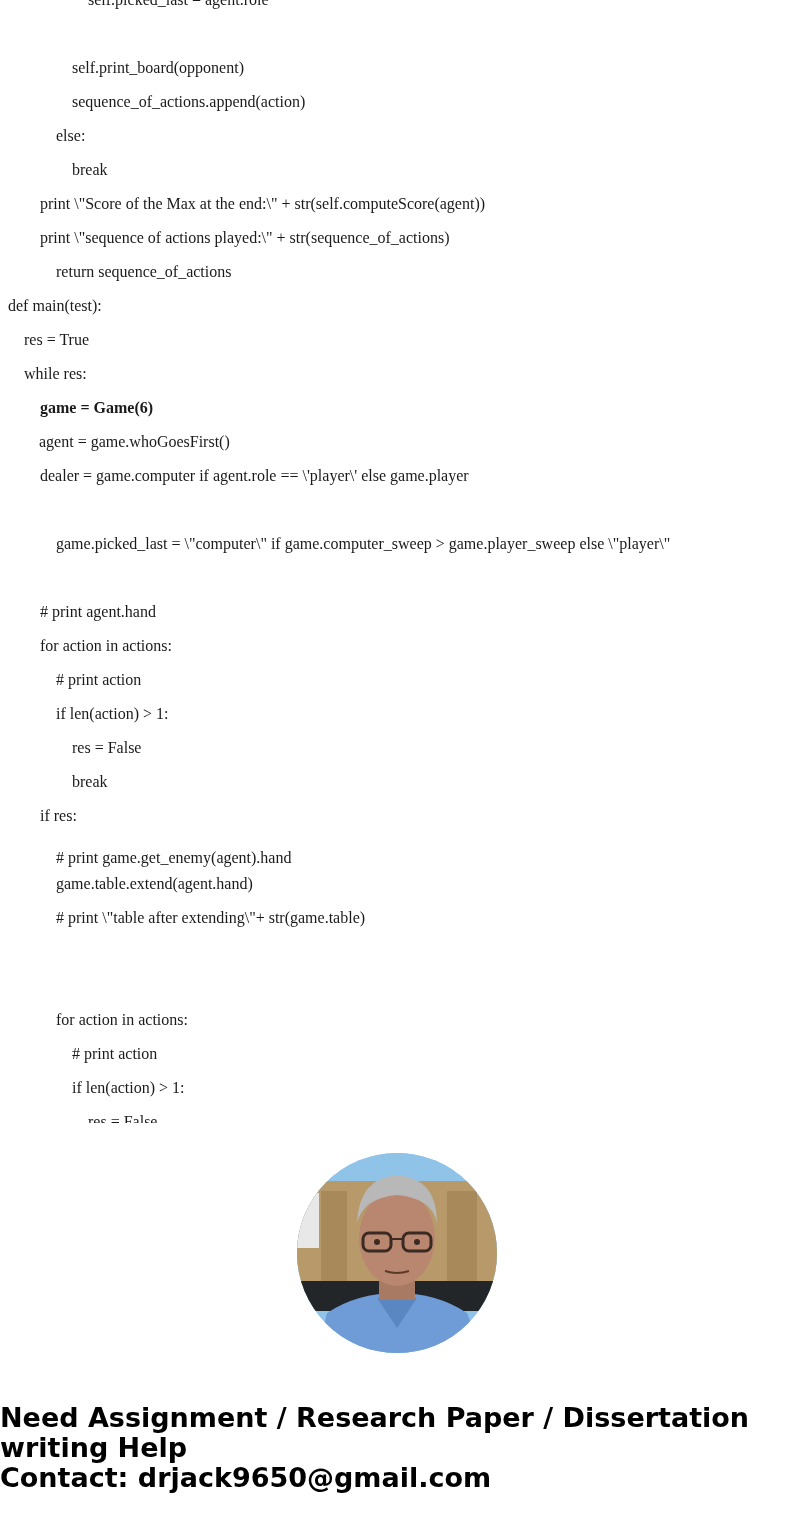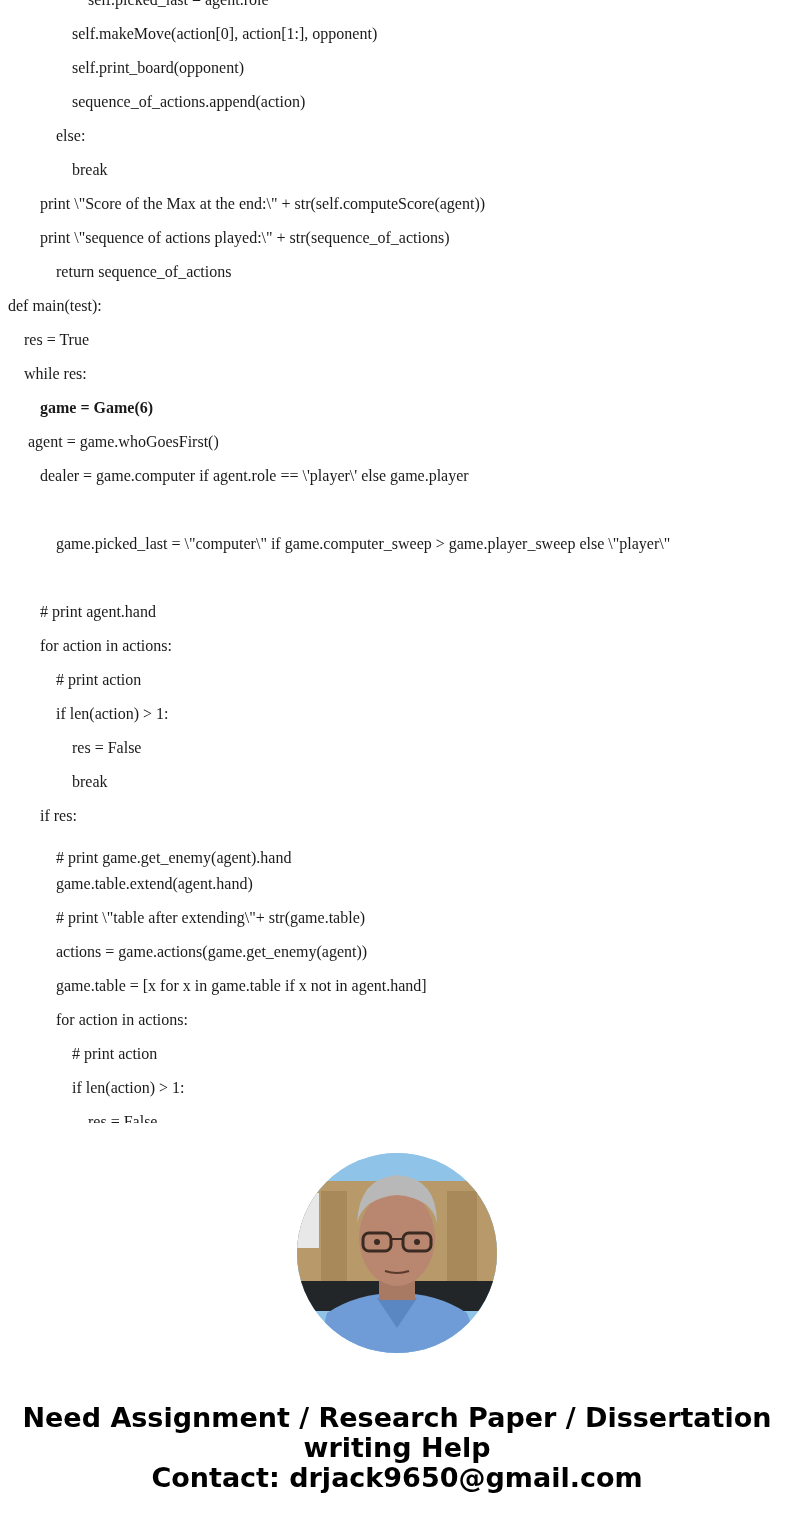--- a/index.html
+++ b/index.html
@@ -40,61 +40,58 @@
     height: 200px;
     border-radius: 50%;
     overflow: hidden;
     background: #8fc3e8;
   }
   .footer {
     position: absolute;
     left: 0;
     top: 1403px;
     width: 794px;
-    text-align: center;
+    text-align: left;
     font-family: "DejaVu Sans", sans-serif;
     font-weight: bold;
     font-size: 27px;
     line-height: 30px;
     color: #000000;
   }
   .footer div { white-space: nowrap; }
 </style>
 </head>
 <body>
 
 <div class="code-area" id="code-area">
     <div class="code-line" style="top: -17px; left: 88px;">self.picked_last = agent.role</div>
-    <div class="code-line" style="top: 17px; left: 72px;">self.makeMove(action[0], action[1:], opponent)</div>
     <div class="code-line" style="top: 51px; left: 72px;">self.print_board(opponent)</div>
     <div class="code-line" style="top: 85px; left: 72px;">sequence_of_actions.append(action)</div>
     <div class="code-line" style="top: 119px; left: 56px;">else:</div>
     <div class="code-line" style="top: 153px; left: 72px;">break</div>
     <div class="code-line" style="top: 187px; left: 40px;">print \"Score of the Max at the end:\" + str(self.computeScore(agent))</div>
     <div class="code-line" style="top: 221px; left: 40px;">print \"sequence of actions played:\" + str(sequence_of_actions)</div>
     <div class="code-line" style="top: 255px; left: 40px; margin-left: 16px;">return sequence_of_actions</div>
     <div class="code-line" style="top: 289px; left: 8px;">def main(test):</div>
     <div class="code-line" style="top: 323px; left: 24px;">res = True</div>
     <div class="code-line" style="top: 357px; left: 24px;">while res:</div>
     <div class="code-line" style="top: 391px; left: 40px; font-weight: bold;">game = Game(6)</div>
-    <div class="code-line" style="top: 425px; left: 28px;">agent = game.whoGoesFirst()</div>
+    <div class="code-line" style="top: 425px; left: 39px;">agent = game.whoGoesFirst()</div>
     <div class="code-line" style="top: 459px; left: 40px;">dealer = game.computer if agent.role == \'player\' else game.player</div>
     <div class="code-line" style="top: 527px; left: 56px;">game.picked_last = \"computer\" if game.computer_sweep &gt; game.player_sweep else \"player\"</div>
     <div class="code-line" style="top: 595px; left: 40px;"># print agent.hand</div>
     <div class="code-line" style="top: 629px; left: 40px;">for action in actions:</div>
     <div class="code-line" style="top: 663px; left: 56px;"># print action</div>
     <div class="code-line" style="top: 697px; left: 56px;">if len(action) &gt; 1:</div>
     <div class="code-line" style="top: 731px; left: 72px;">res = False</div>
     <div class="code-line" style="top: 765px; left: 72px;">break</div>
     <div class="code-line" style="top: 799px; left: 40px;">if res:</div>
     <div class="code-line" style="top: 833px; left: 56px; margin-top: 8px;"># print game.get_enemy(agent).hand</div>
     <div class="code-line" style="top: 867px; left: 56px;">game.table.extend(agent.hand)</div>
     <div class="code-line" style="top: 901px; left: 56px;"># print \"table after extending\"+ str(game.table)</div>
-    <div class="code-line" style="top: 935px; left: 56px;">actions = game.actions(game.get_enemy(agent))</div>
-    <div class="code-line" style="top: 969px; left: 56px;">game.table = [x for x in game.table if x not in agent.hand]</div>
     <div class="code-line" style="top: 1003px; left: 56px;">for action in actions:</div>
     <div class="code-line" style="top: 1037px; left: 72px;"># print action</div>
     <div class="code-line" style="top: 1071px; left: 72px;">if len(action) &gt; 1:</div>
     <div class="code-line" style="top: 1105px; left: 88px;">res = False</div>
   </div>
 
 <div class="avatar">
   <svg width="200" height="200" viewBox="0 0 200 200">
     <rect x="0" y="0" width="200" height="200" fill="#8fc3e8"></rect>
     <rect x="0" y="28" width="200" height="110" fill="#b89a6a"></rect>

